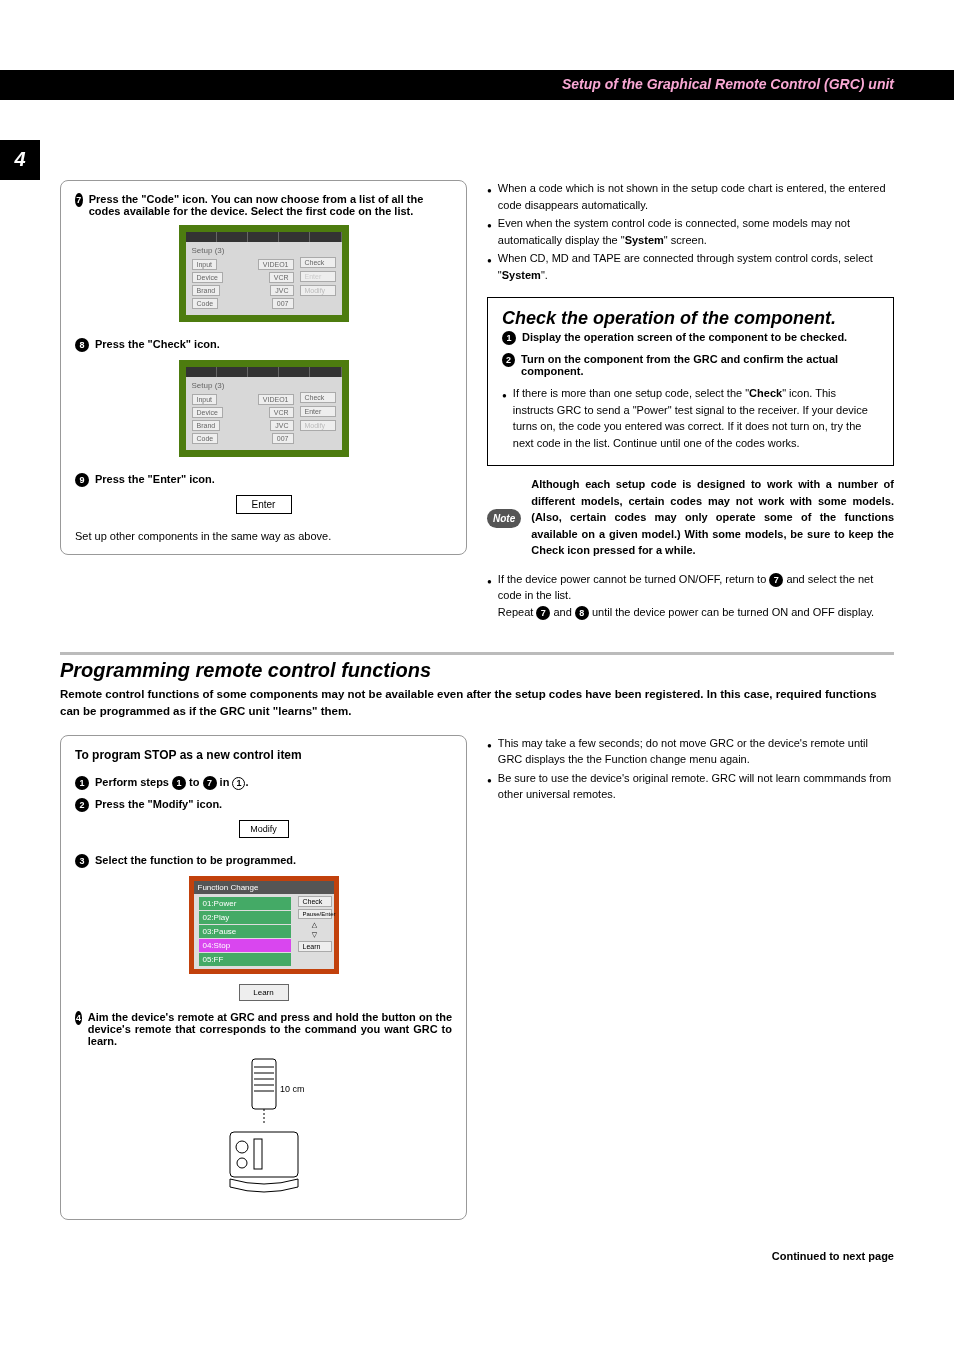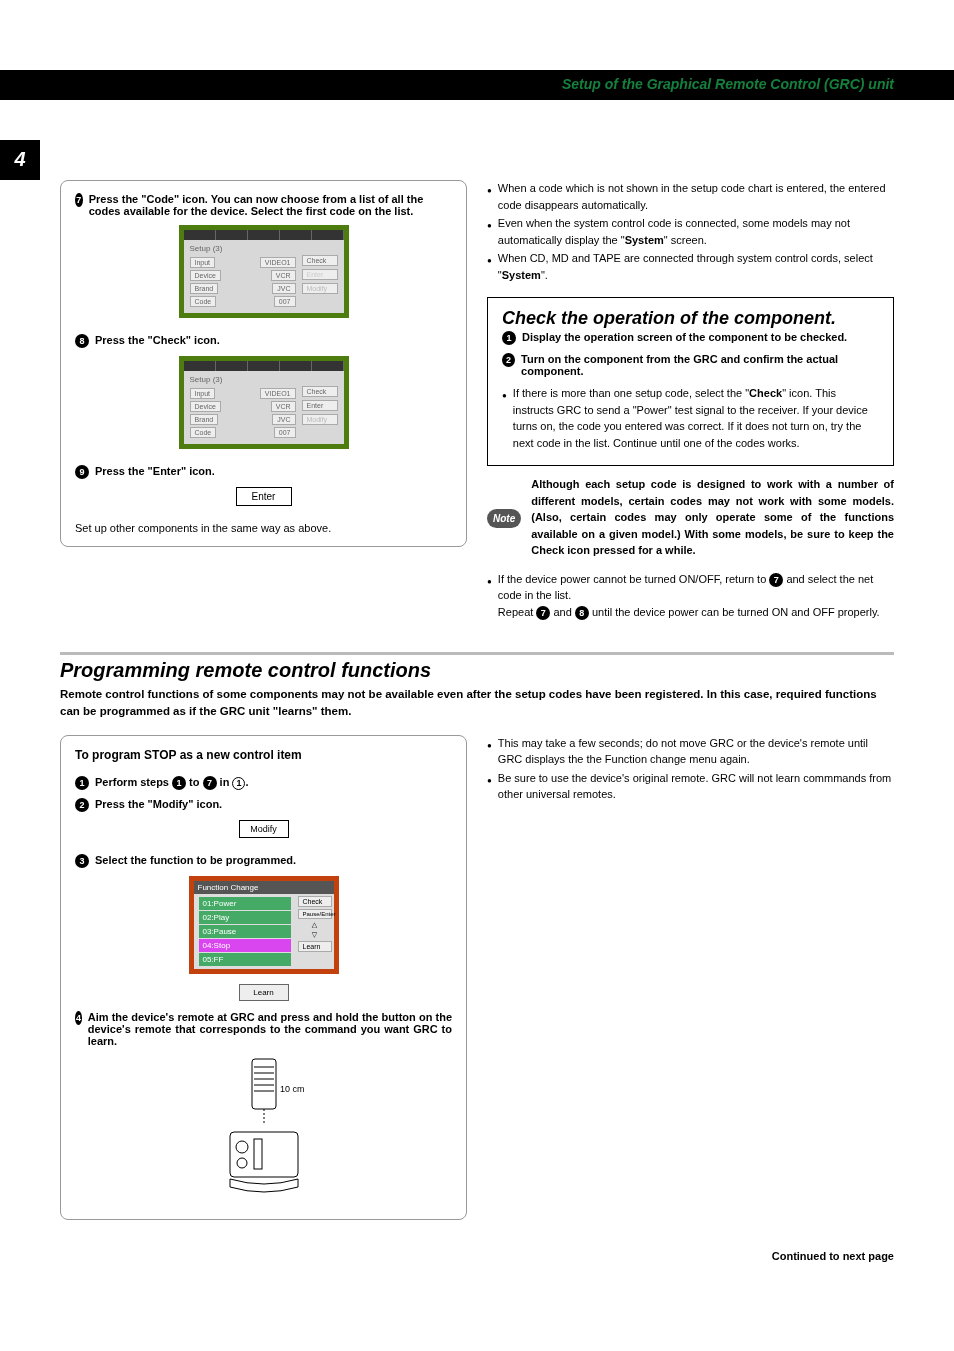--- a/index.html
+++ b/index.html
@@ -15,21 +15,21 @@
     width: 954px;
     height: 1351px;
     position: relative;
     padding: 70px 60px 40px 60px;
   }
   .top-bar {
     position: absolute;
     top: 70px; left: 0; right: 0;
     height: 30px;
     background: #000;
-    color: #15803d;
+    color: #f9a8d4;
     font-style: italic;
     font-weight: bold;
     font-size: 14px;
     text-align: right;
     padding: 6px 60px 0 0;
   }
   .page-num {
     position: absolute;
     top: 140px;
     left: 0;
@@ -77,21 +77,21 @@
     width:13px; height:13px;
     border:1.5px solid #000;
     border-radius:50%;
     font-size:9px; line-height:11px; text-align:center;
     font-weight:bold;
     background:#fff; color:#000;
   }
   .screenshot {
     display: block;
     margin: 8px auto 16px auto;
-    border: 5px solid #4d7c0f;
+    border: 7px solid #4d7c0f;
     background: #d8d8d8;
   }
   .screenshot .hdr {
     background: #333; height: 10px;
     display:flex;
   }
   .screenshot .hdr span { flex:1; border-right:1px solid #666; }
   .screenshot-body {
     padding: 4px 6px;
     font-size: 8px;
@@ -350,21 +350,21 @@
       <div class="note-row">
         <span class="note-badge">Note</span>
         <span class="justify">Although each setup code is designed to work with a number of different models, certain codes may not work with some models.  (Also, certain codes may only operate some of the functions available on a given model.) With some models, be sure to keep the Check icon pressed for a while.</span>
       </div>
 
       <div class="bullet-list" style="margin-top:12px">
         <div class="li">
             <span class="dot"></span>
           <span>
             <span>If the device power cannot be turned ON/OFF, return to </span><span class="circled">7</span><span> and select the net code in the list.</span><br>
-            <span>Repeat </span><span class="circled">7</span><span> and </span><span class="circled">8</span><span> until the device power can be turned ON and OFF properly.</span>
+            <span>Repeat </span><span class="circled">7</span><span> and </span><span class="circled">8</span><span> until the device power can be turned ON and OFF display.</span>
           </span>
         </div>
       </div>
     </div>
   </div>
 
   <div class="heading-2">Programming remote control functions</div>
   <div class="intro-bold">Remote control functions of some components may not be available even after the setup codes have been registered. In this case, required functions can be programmed as if the GRC unit "learns" them.</div>
 
   <div class="lower-cols">

